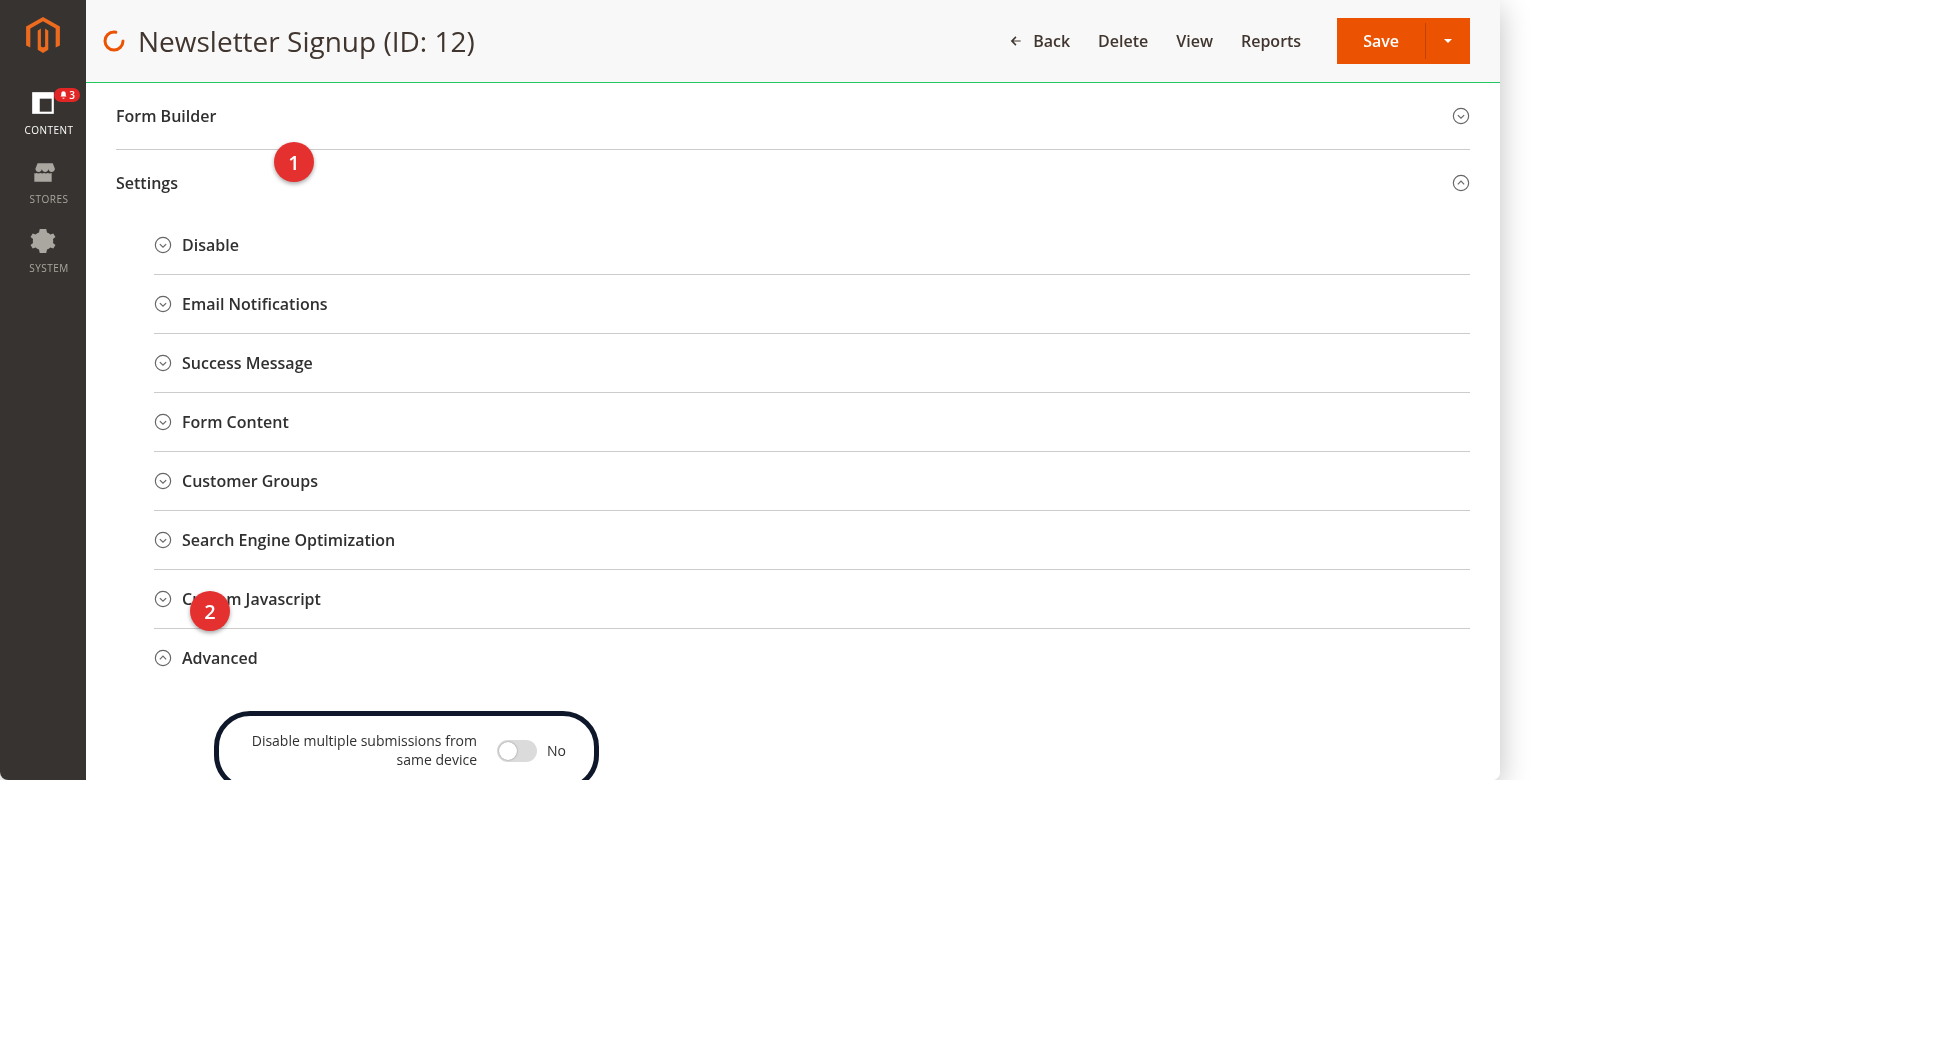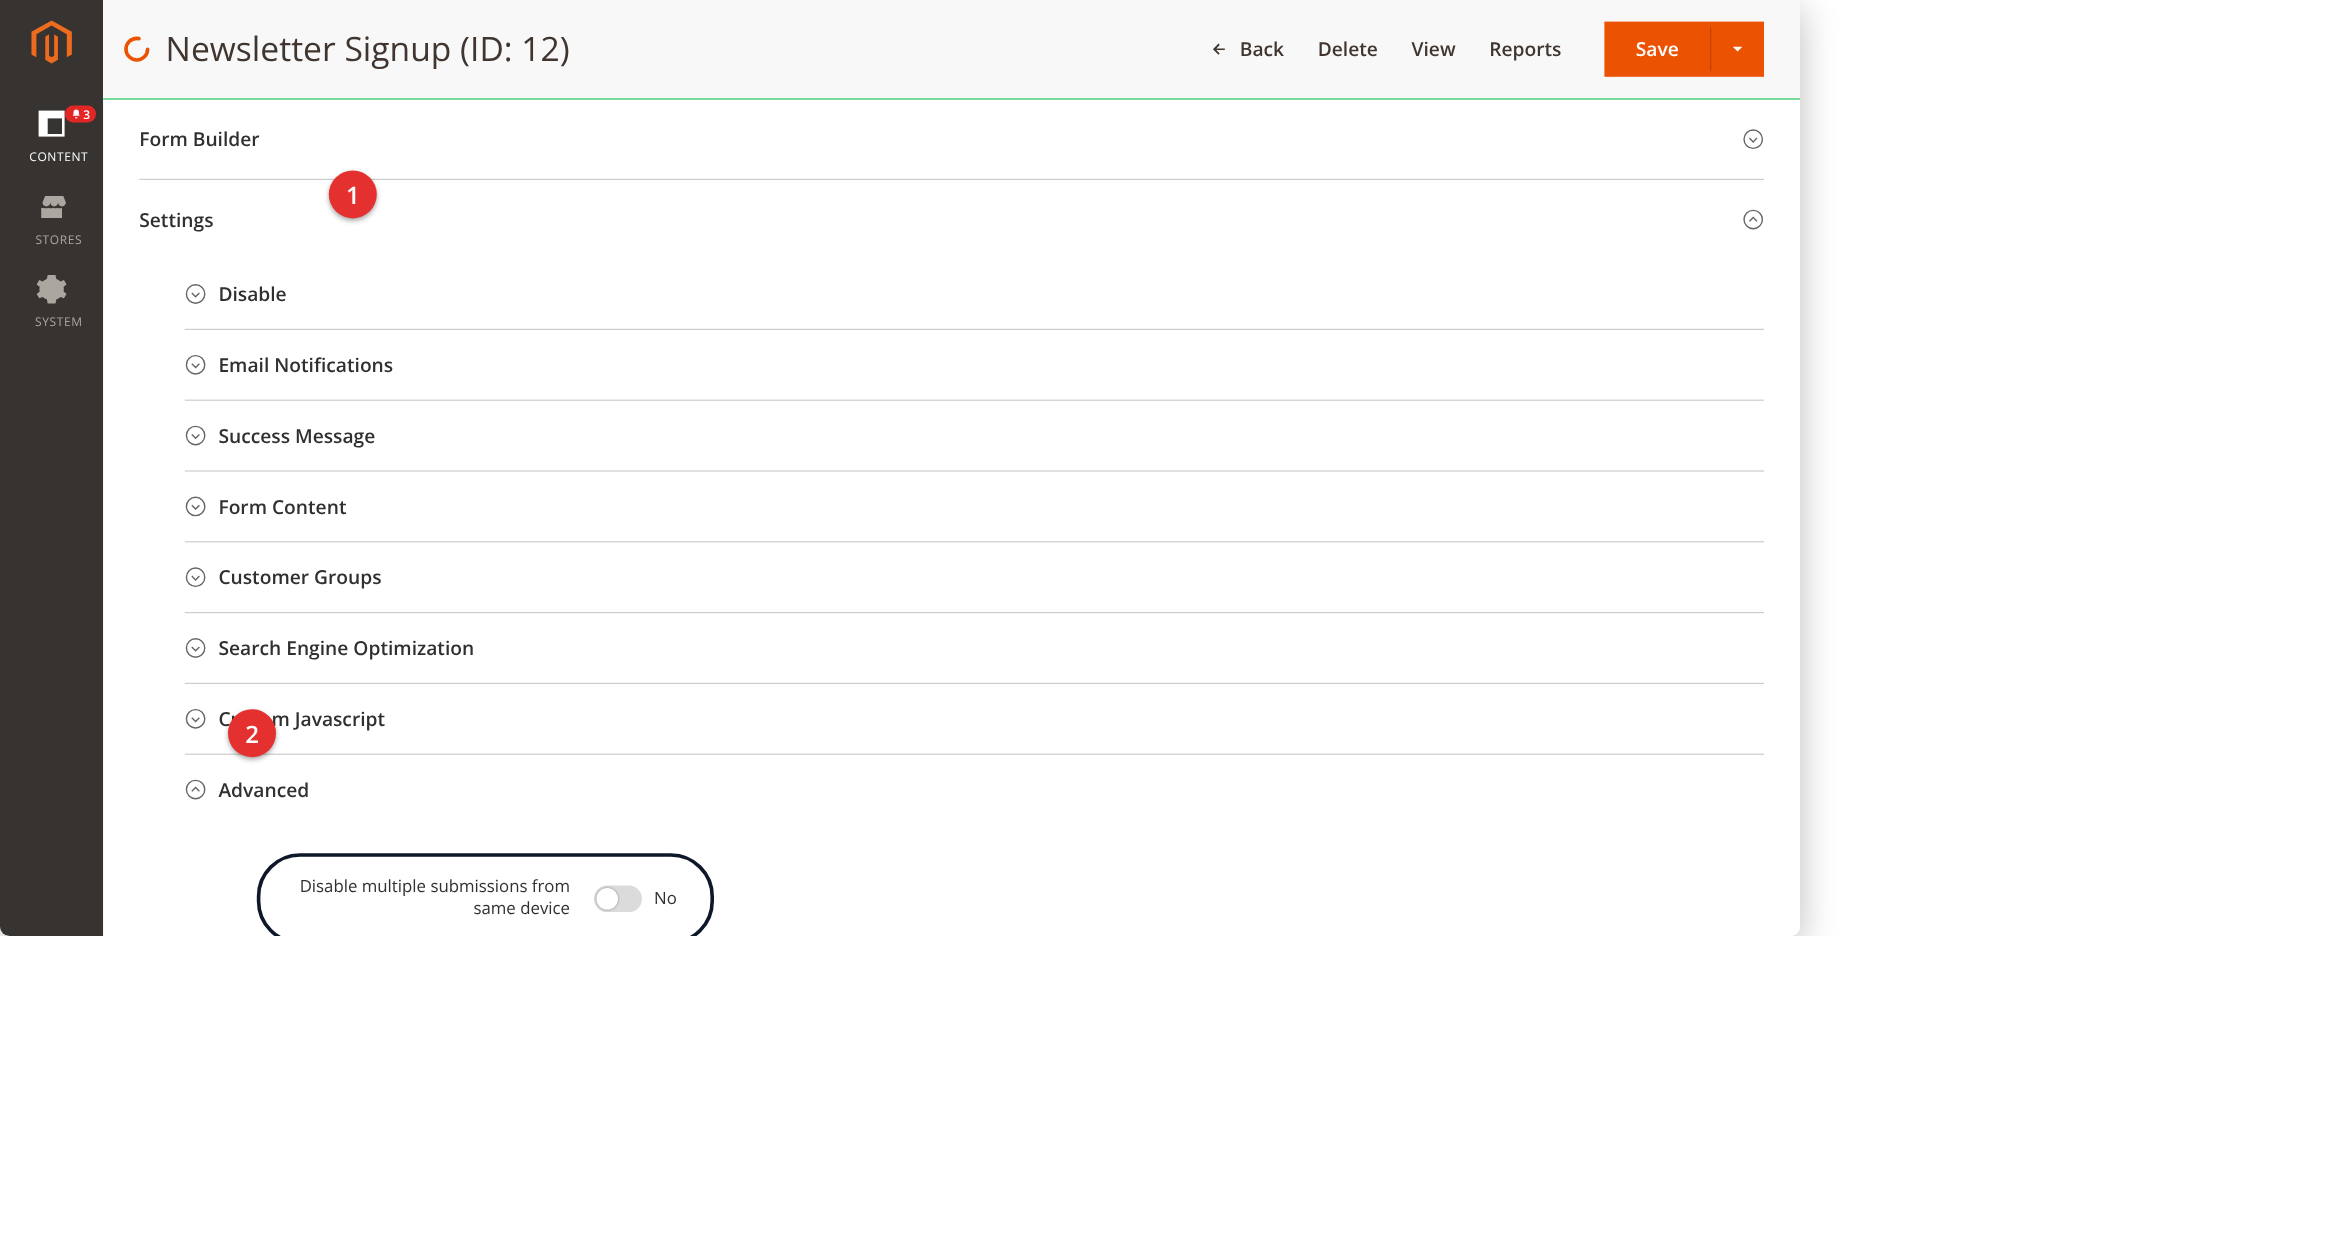--- a/index.html
+++ b/index.html
@@ -216,21 +216,21 @@
       width: 18px;
       height: 18px;
       background: #fff;
       border-radius: 50%;
       box-shadow: 0 0 2px rgba(0,0,0,0.4);
     }
     .toggle-text { font-size: 14px; color: #303030; }
 
     
     .callout-oval {
-      border: 3px solid #0f172a;
+      border: 5px solid #0f172a;
       border-radius: 36px;
       padding: 16px 28px 16px 14px;
       display: inline-flex;
       align-items: center;
     }
 
     
     .anno {
       position: absolute;
       width: 40px;

